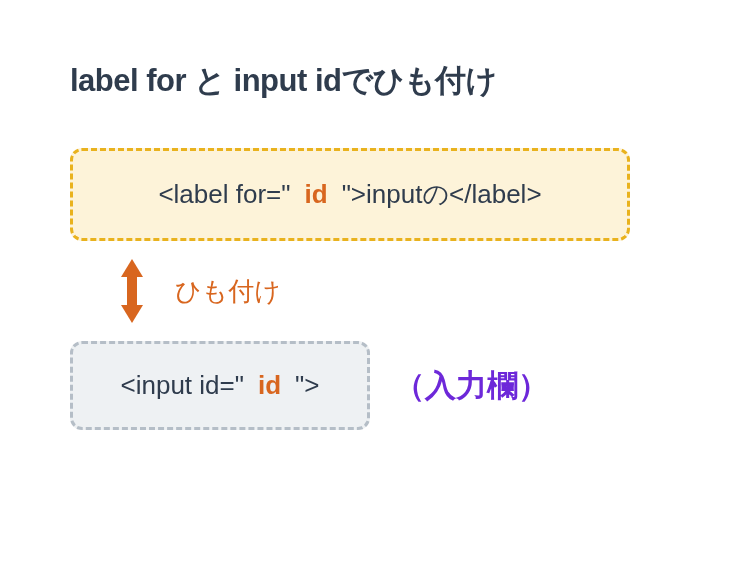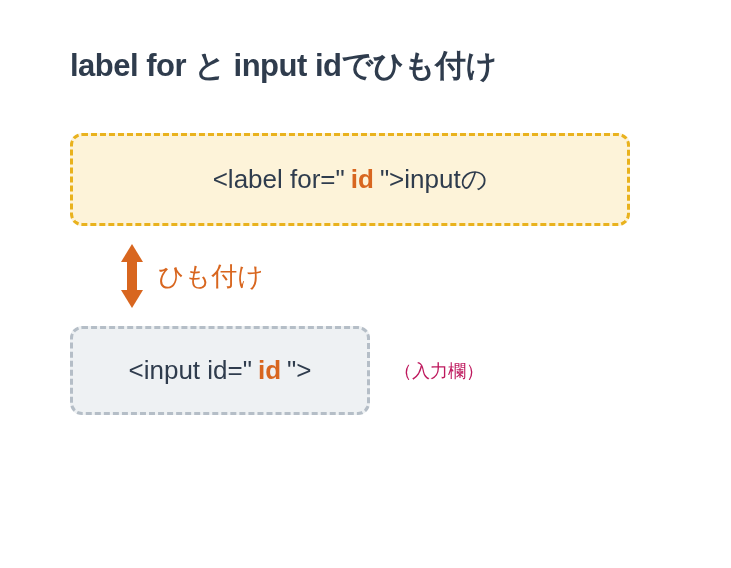--- a/index.html
+++ b/index.html
@@ -7,21 +7,21 @@
     margin: 0;
     padding: 0;
     background: #fff;
     font-family: -apple-system, BlinkMacSystemFont, "Helvetica Neue", "Hiragino Sans", "Hiragino Kaku Gothic ProN", "Yu Gothic", Meiryo, sans-serif;
     color: #2f3c4d;
   }
   .canvas {
     width: 731px;
     height: 452px;
     position: relative;
-    padding: 45px 70px 0 70px;
+    padding: 60px 70px 0 70px;
   }
   .heading {
     font-size: 31px;
     font-weight: 800;
     color: #2f3c4d;
     margin: 0 0 46px 0;
     letter-spacing: -0.5px;
   }
   .box {
     border: 3px dashed;
@@ -42,48 +42,48 @@
   }
   .box-input {
     background: #eef1f3;
     border-color: #b5bec7;
     width: 300px;
     justify-content: center;
   }
   .id-orange {
     color: #d8661f;
     font-weight: 600;
-    margin: 0 6px;
+    margin: 0 14px;
   }
   .link-row {
     display: flex;
     align-items: center;
-    gap: 14px;
+    gap: 31px;
     margin: 18px 0 18px 50px;
   }
   .link-label {
     color: #d8661f;
     font-size: 26px;
     font-weight: 500;
   }
   .arrow {
     width: 24px;
     height: 64px;
     position: relative;
   }
   .arrow svg { display: block; }
   .input-row {
     display: flex;
     align-items: center;
     gap: 24px;
   }
   .placeholder-note {
-    color: #be185d;
-    font-size: 18px;
-    font-weight: 400;
+    color: #6d28d9;
+    font-size: 31px;
+    font-weight: 700;
   }
   .footer {
     margin-top: 50px;
     font-size: 27px;
     color: #3a4858;
     font-weight: 500;
     display: flex;
     align-items: center;
     gap: 10px;
   }
@@ -94,20 +94,21 @@
 
 <div class="canvas">
 
   <h1 class="heading">label for と input idでひも付け</h1>
 
   <div class="box box-label">
     <span>&lt;label for="</span>
       <span class="id-orange">id</span>
       <span>"&gt;</span>
       <span>inputの</span>
+      <span>&lt;/label&gt;</span>
   </div>
 
   <div class="link-row">
     <span class="arrow">
       <svg width="24" height="64" viewBox="0 0 24 64">
         <g fill="#d8661f">
           <polygon points="12,0 23,18 1,18"></polygon>
           <rect x="7" y="16" width="10" height="32"></rect>
           <polygon points="12,64 23,46 1,46"></polygon>
         </g>

